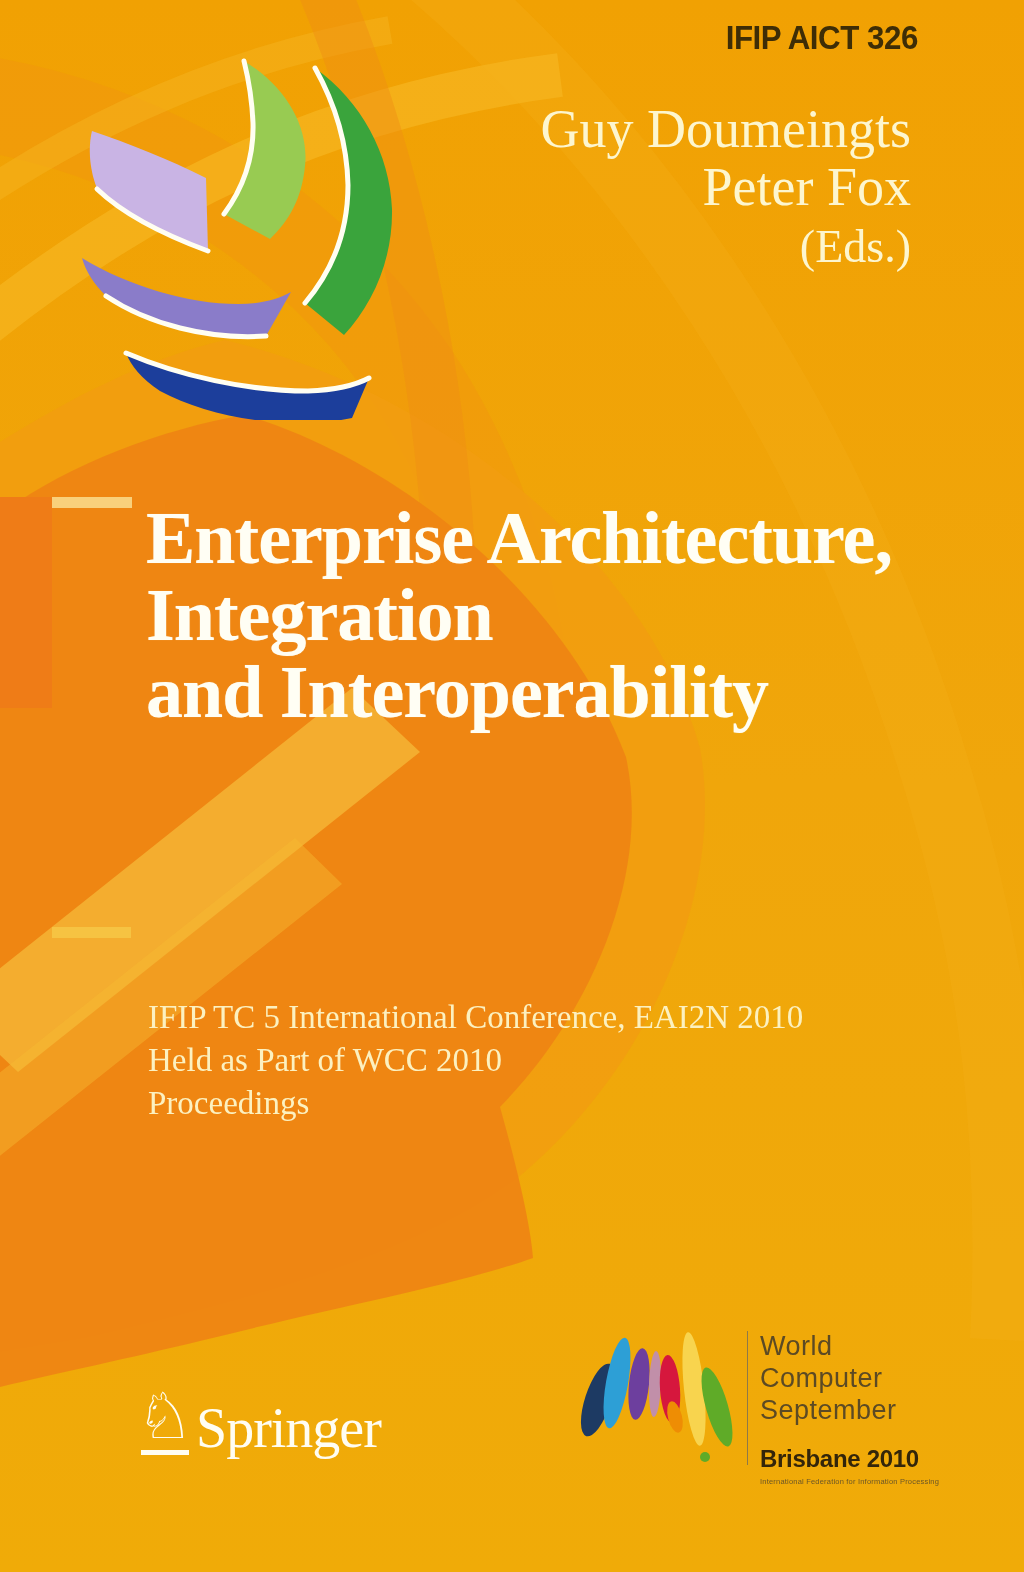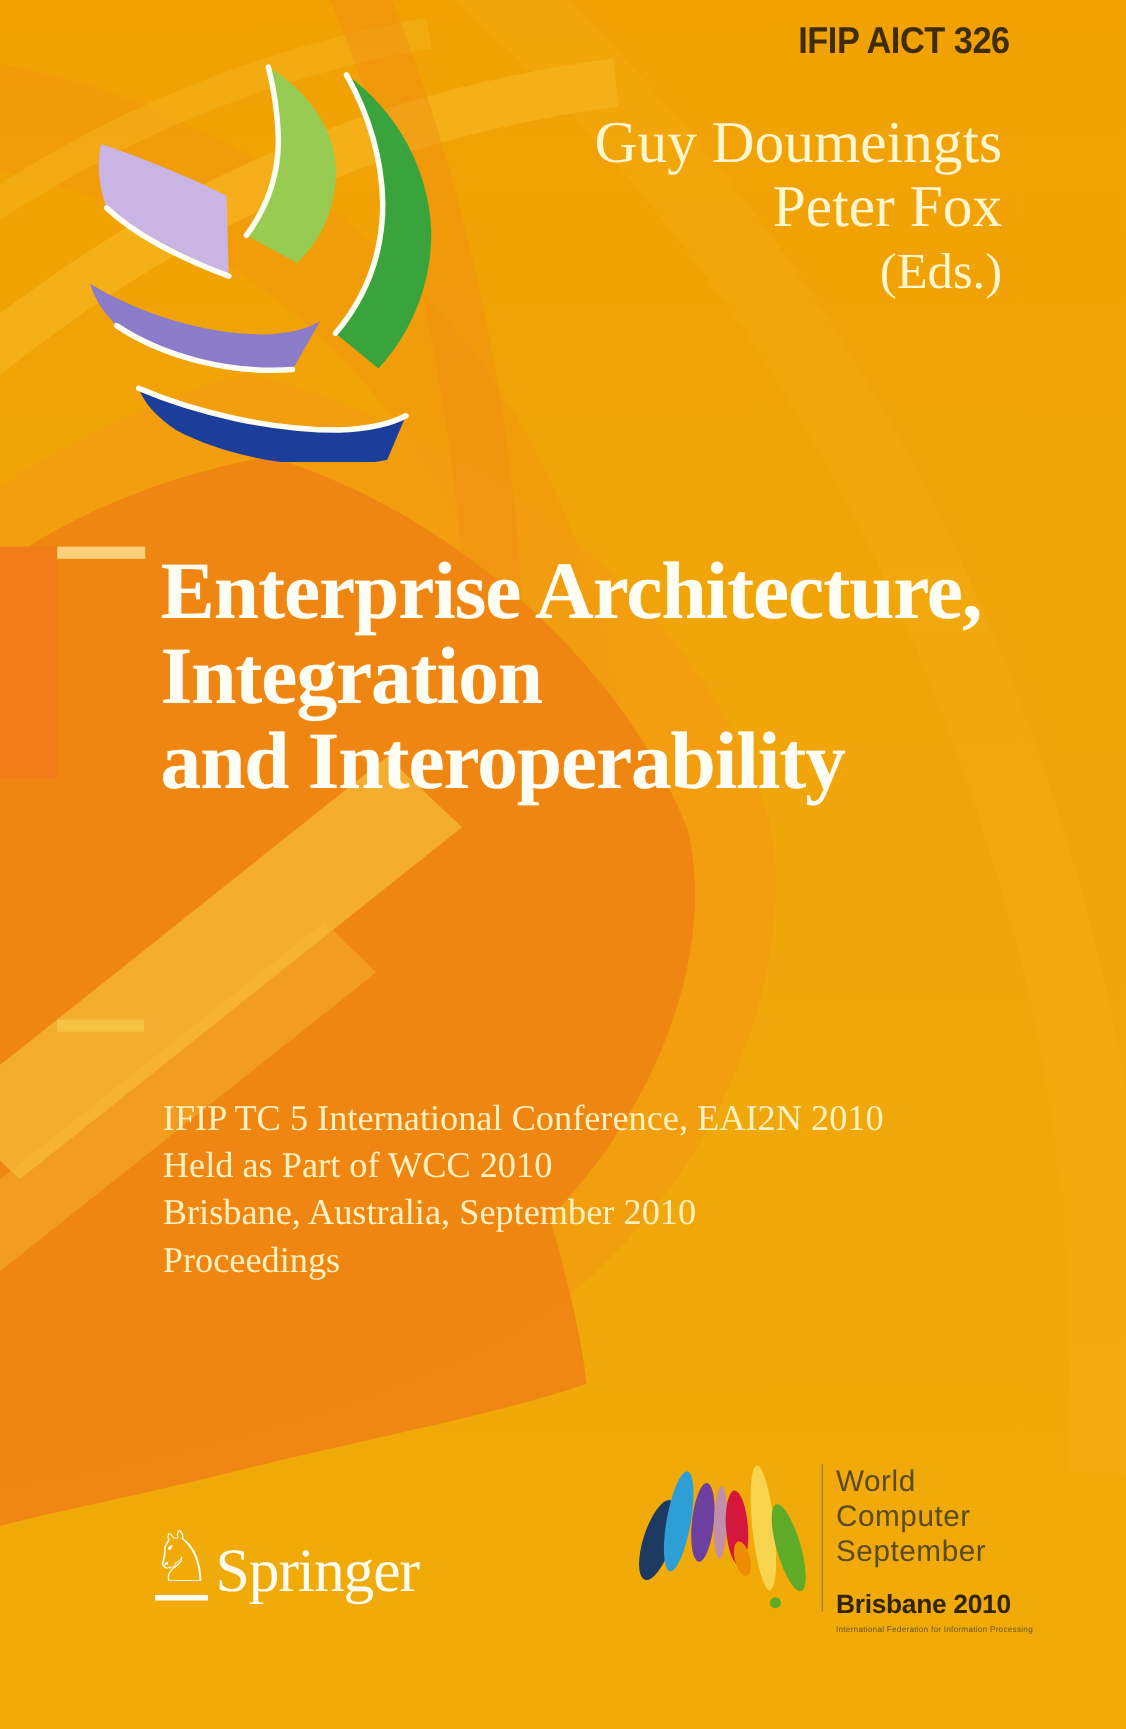--- a/index.html
+++ b/index.html
@@ -153,21 +153,20 @@
 
   <div class="layer title">
     <div>Enterprise Architecture,</div>
     <div>Integration</div>
     <div>and Interoperability</div>
   </div>
 
   <div class="layer subtitle">
     <div>IFIP TC 5 International Conference, EAI2N 2010</div>
     <div>Held as Part of WCC 2010</div>
-    <div>Brisbane, Australia, September 2010</div>
     <div>Proceedings</div>
   </div>
 
   <div class="layer springer">
     <div>
       <div class="horse">♘</div>
       <div class="horse-underline"></div>
     </div>
     <div class="springer-name">Springer</div>
   </div>

